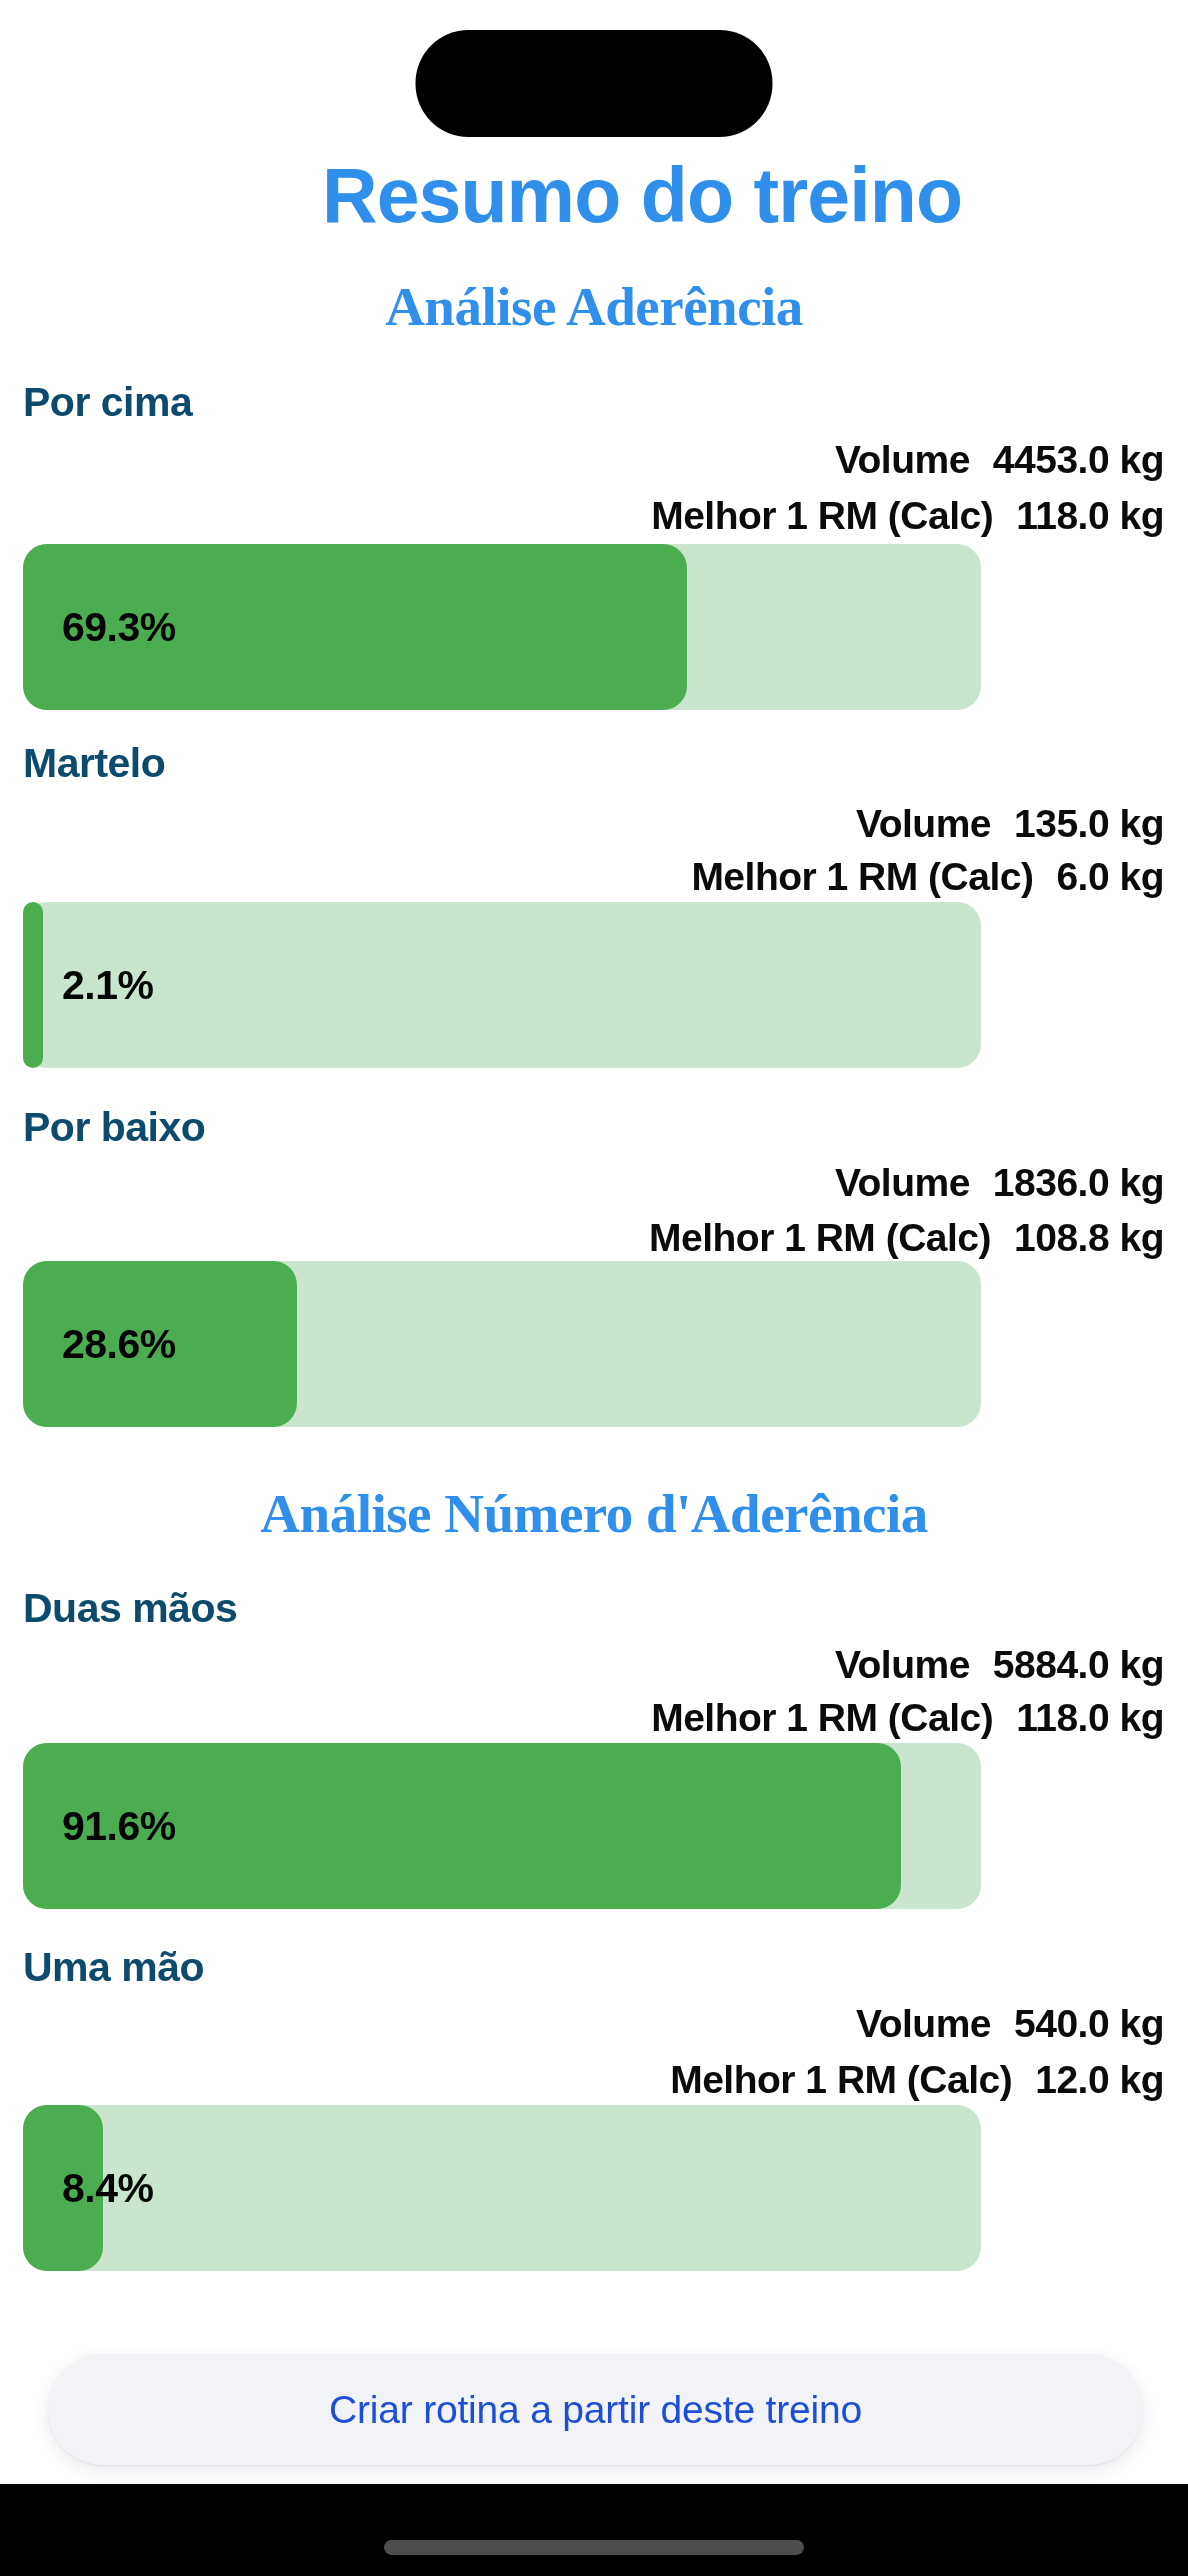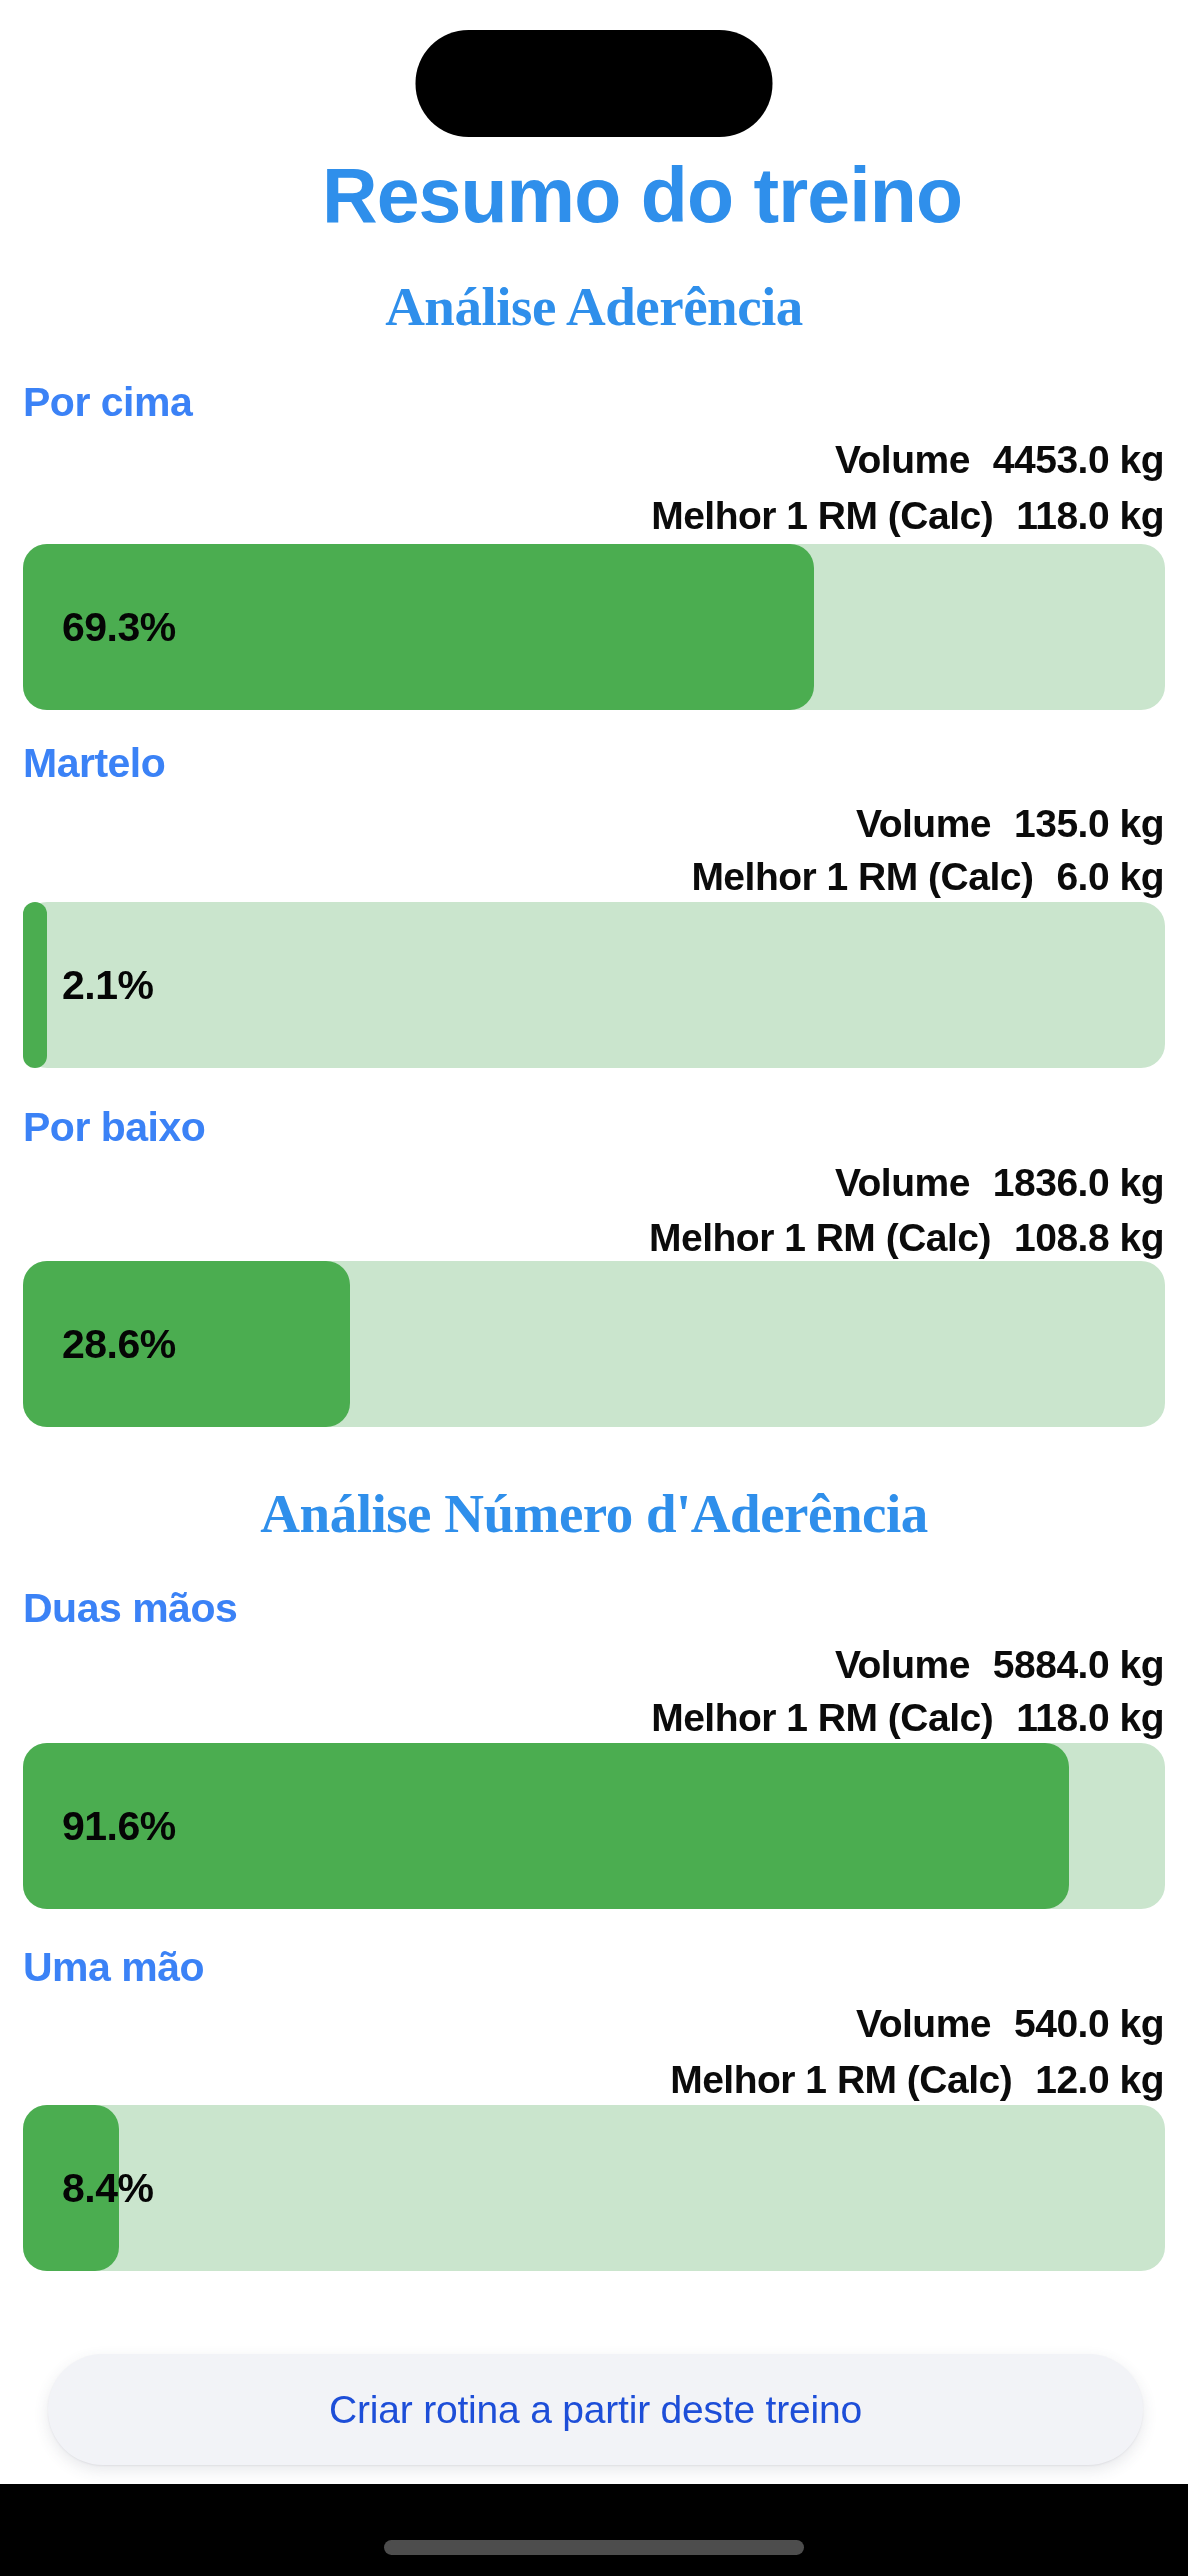--- a/index.html
+++ b/index.html
@@ -17,30 +17,30 @@
     color:#2f8feb;line-height:1.05;padding-left:48px;
   }
   .h2{
     position:absolute;left:0;width:100%;margin:0;
     text-align:center;font-size:55px;font-weight:700;letter-spacing:-0.5px;
     color:#2f8feb;line-height:1.05;font-family:Liberation Serif, serif;
   }
   .h2a{top:278px;}
   .h2b{top:1485px;}
   .ex-name{
-    position:absolute;left:23px;font-size:41px;font-weight:700;color:#3b82f6;
+    position:absolute;left:23px;font-size:41px;font-weight:700;color:#0c4a6e;
     line-height:1.05;letter-spacing:-0.5px;
   }
   .stat{
     position:absolute;right:24px;text-align:right;font-size:39px;font-weight:700;
     color:#0b0b0b;line-height:1.05;letter-spacing:-0.5px;white-space:nowrap;
   }
   .stat .val{margin-left:23px;}
   .bar{
-    position:absolute;left:23px;width:1142px;height:166px;
+    position:absolute;left:23px;width:958px;height:166px;
     background:#cae5cd;border-radius:24px;
   }
   .bar .fill{
     position:absolute;left:0;top:0;bottom:0;width:0;
     background:#4bad50;border-radius:24px;
   }
   .bar .pct{
     position:absolute;left:39px;top:50%;transform:translateY(-50%);
     font-size:41px;font-weight:700;color:#050505;letter-spacing:-0.5px;z-index:2;
   }

